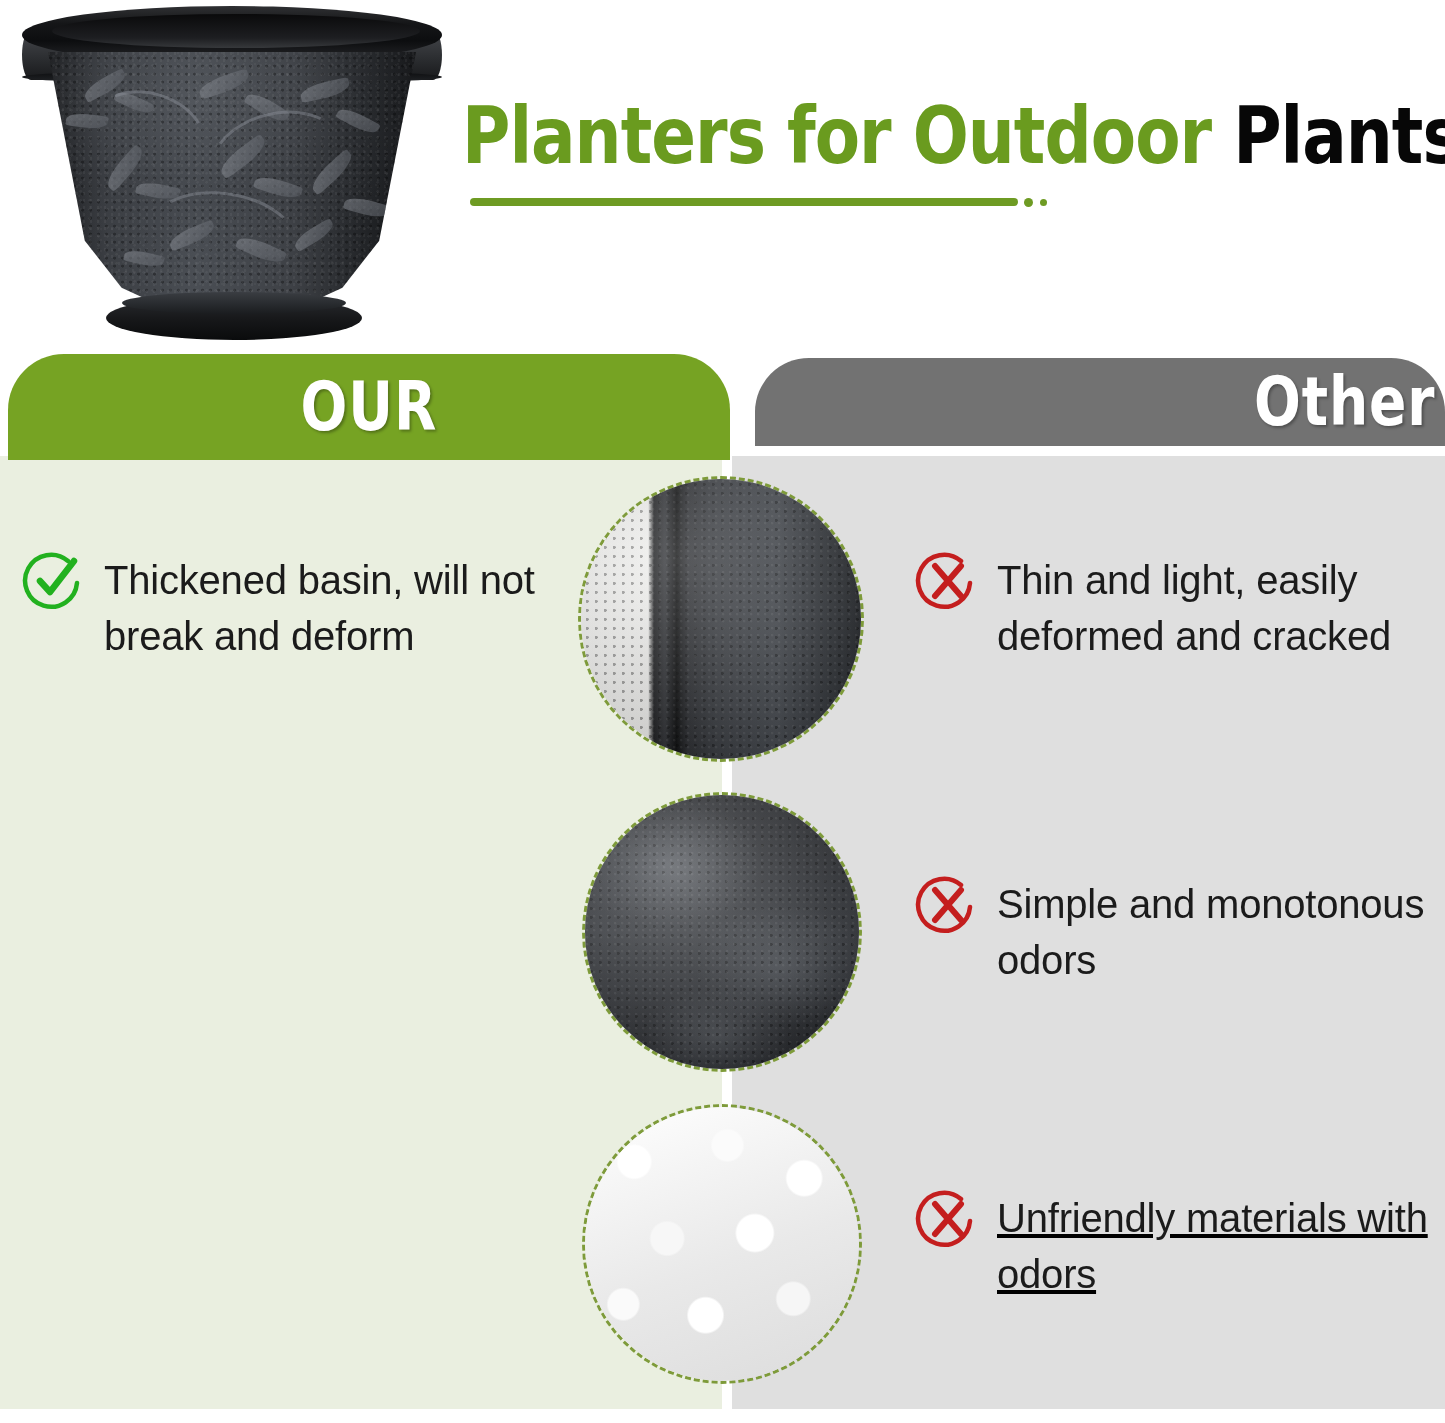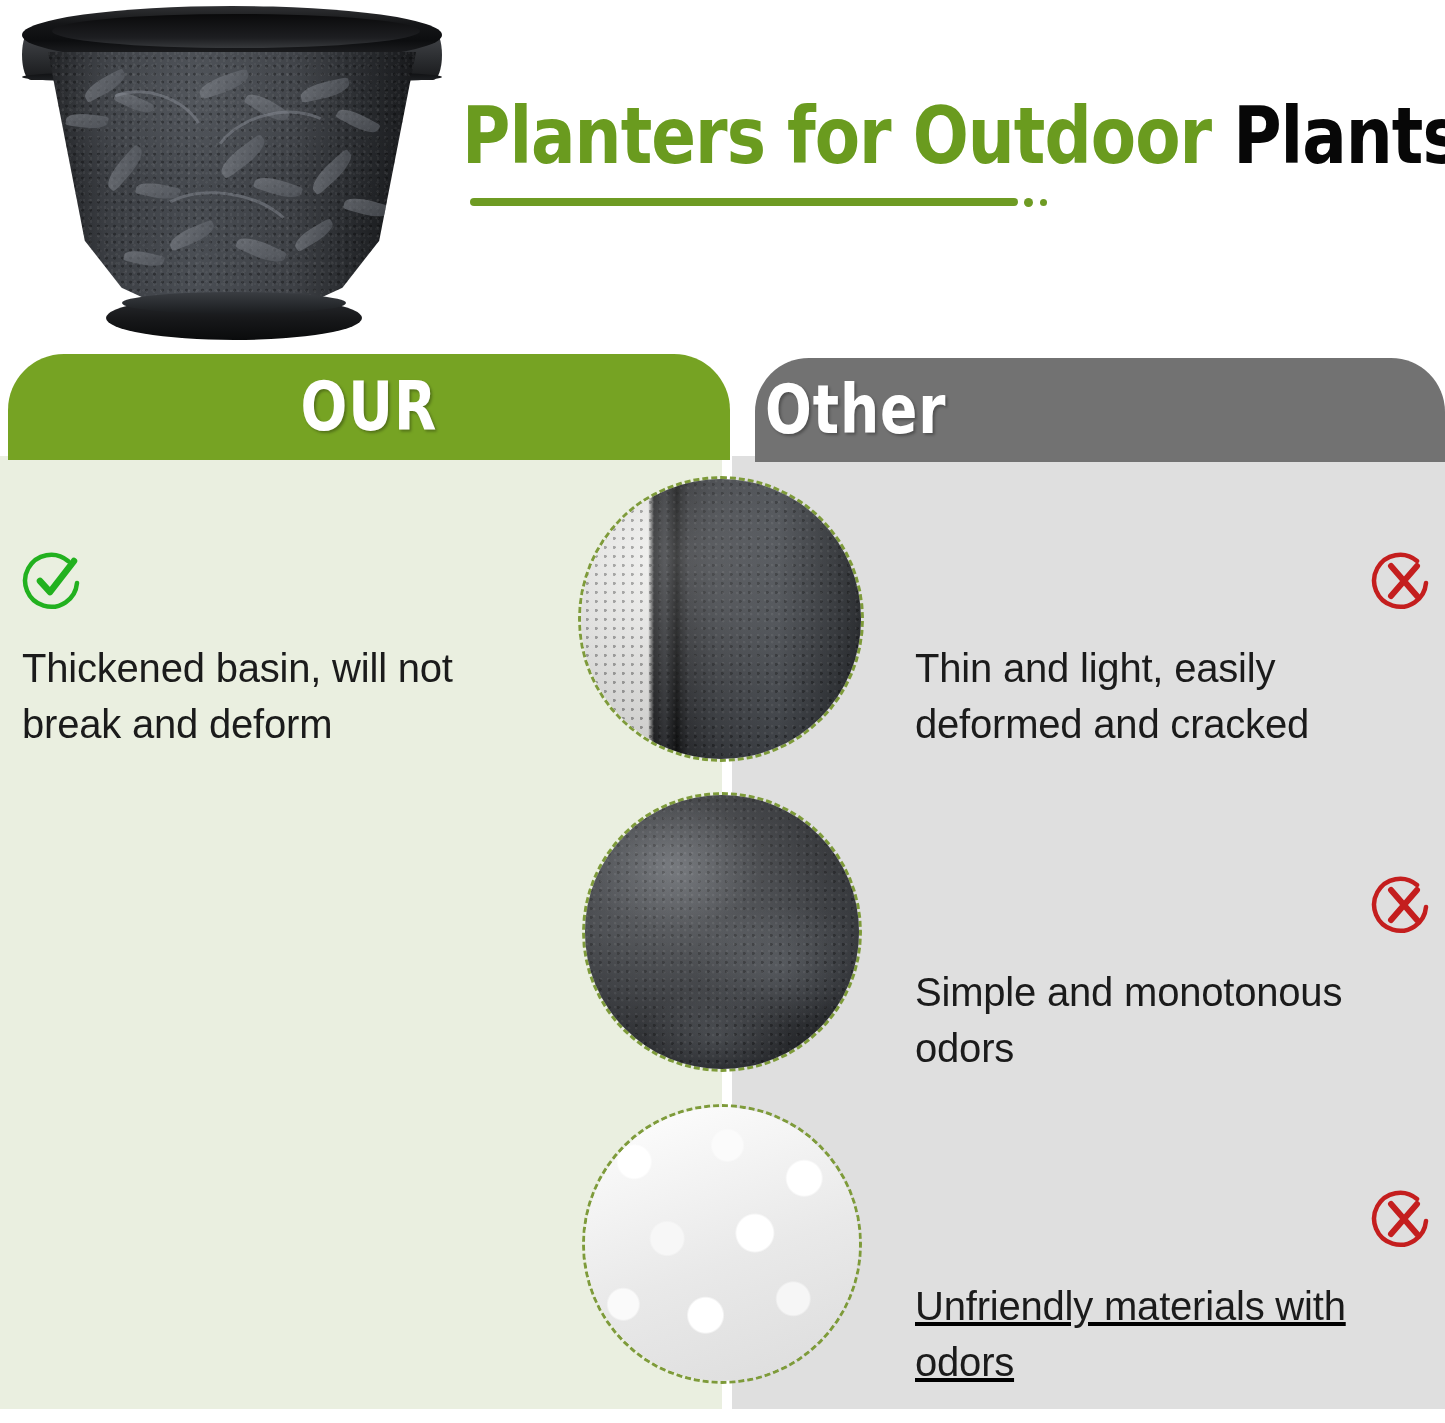--- a/index.html
+++ b/index.html
@@ -131,40 +131,40 @@
     background:#ffffff;
   }
 
   #header-our{
     position:absolute; left:8px; top:2px; width:722px; height:106px;
     background:#76A323;
     border-radius:56px 56px 0 0;
     display:flex; align-items:center; justify-content:center;
   }
   #header-other{
-    position:absolute; left:755px; top:6px; width:690px; height:104px;
+    position:absolute; left:755px; top:6px; width:690px; height:88px;
     background:#727272;
     border-radius:54px 54px 0 0;
-    display:flex; align-items:center; justify-content:flex-start;
+    display:flex; align-items:center; justify-content:flex-end;
   }
   .header-label{
     font-family:"DejaVu Sans Condensed","Liberation Sans Narrow","Liberation Sans", sans-serif;
     font-weight:bold;
     color:#ffffff;
     font-size:68px;
     line-height:70px;
     letter-spacing:1px;
     transform:scaleX(.9);
     text-shadow:2px 2px 3px rgba(0,0,0,.30);
   }
   .bullet{
-    position:absolute; display:flex; align-items:flex-start; gap:28px;flex-direction:column;
+    position:absolute; display:flex; align-items:flex-start; gap:18px;
   }
   .bullet-left{ left:22px; width:520px; }
-  .bullet-right{ left:915px; width:520px;align-items:flex-end; }
+  .bullet-right{ left:915px; width:520px; }
   .mark-icon{ flex:0 0 auto; width:64px; height:64px; margin-top:-4px; }
   .bullet-text{
     font-family:"Liberation Sans", sans-serif;
     font-size:40px;
     line-height:56px;
     color:#1b1b1b;
     letter-spacing:-.2px;
   }
 
   

